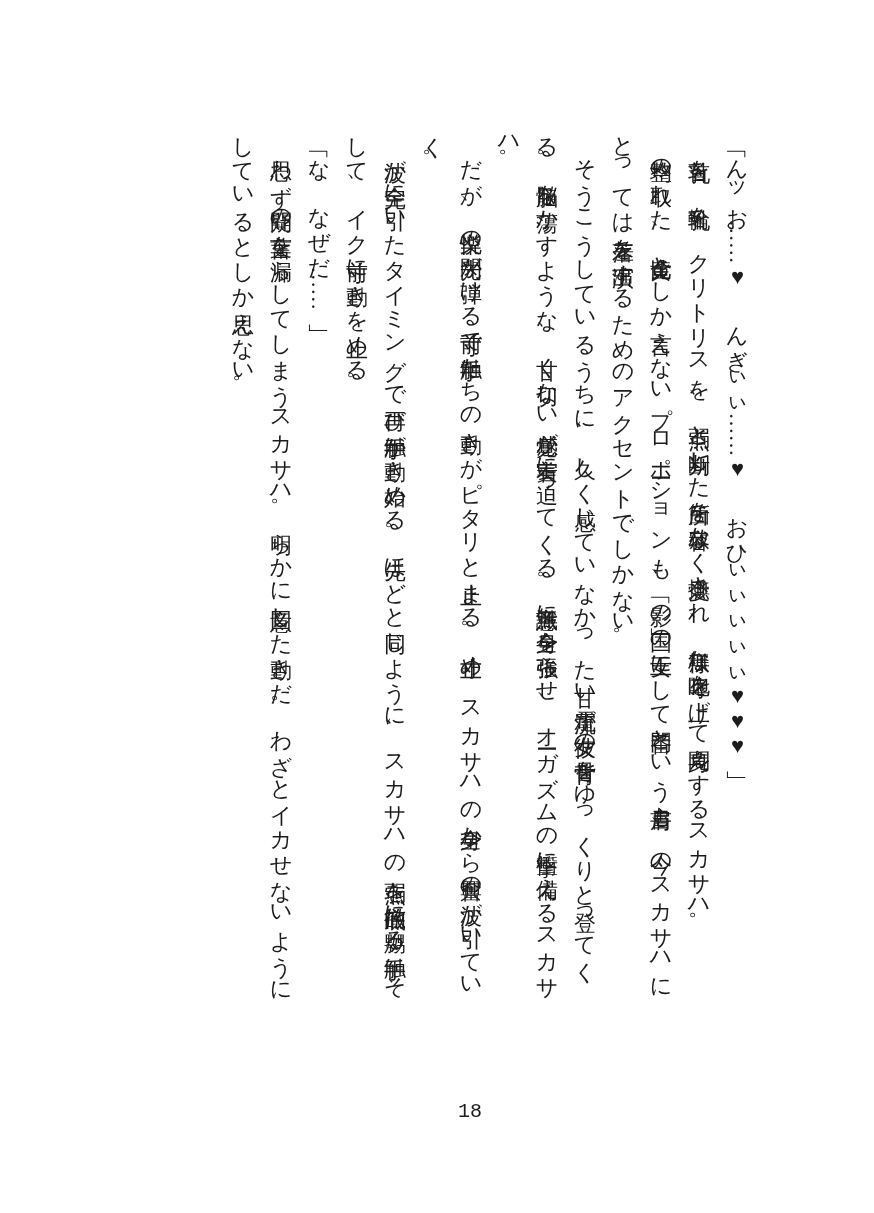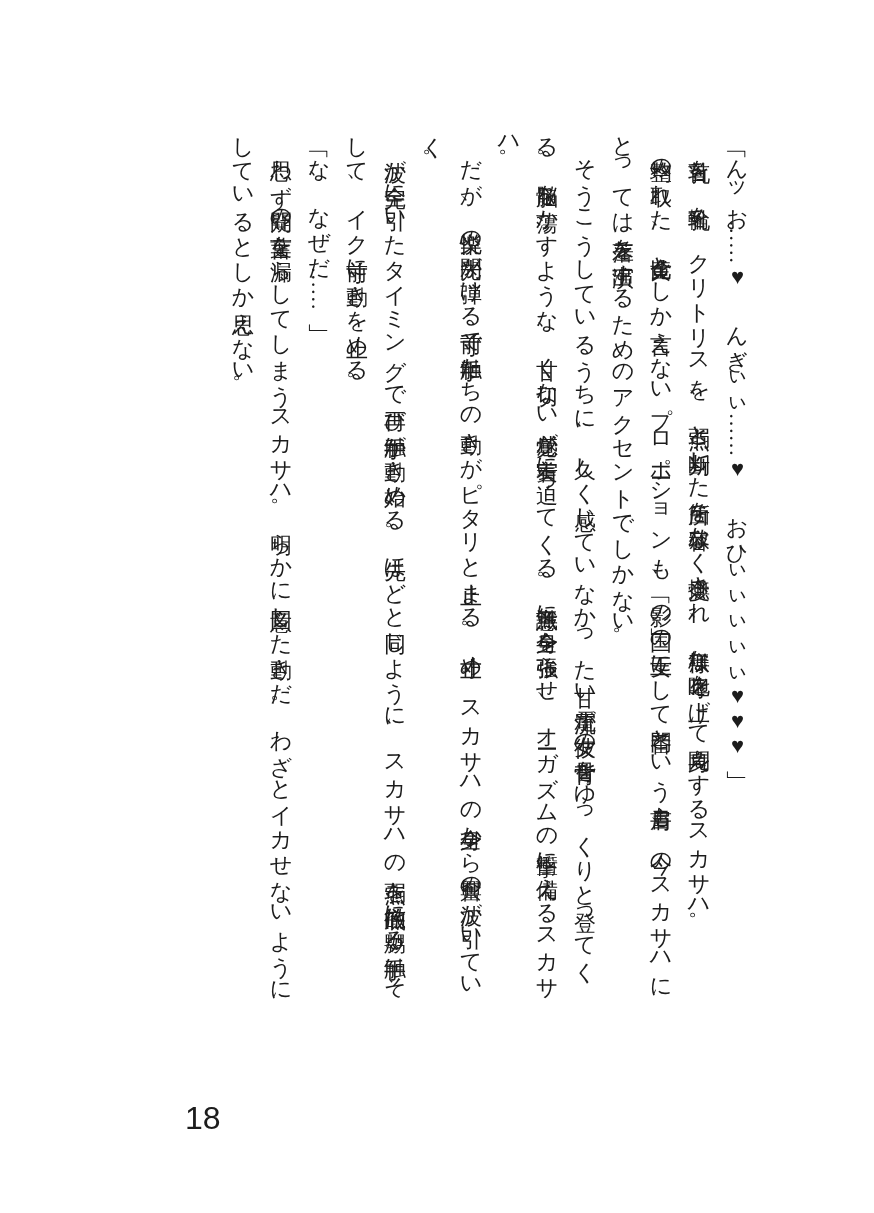--- a/index.html
+++ b/index.html
@@ -30,22 +30,23 @@
   .text-block p {
     margin: 0;
     padding: 0;
     text-indent: 1em;
   }
   .page-number {
     position: absolute;
     top: 1100px;
     left: 185px;
     width: 570px;
-    font-family: Liberation Sans, sans-serif;
-    font-size: 32px;
+    text-align: center;
+    font-family: Liberation Mono, monospace;
+    font-size: 20px;
     color: #1c1c1c;
   }
 </style>
 </head>
 <body>
 
 <div class="page">
   <main class="text-block">
     <p class="para">「ん゙ッお゙……♥　ん゙ぎぃ゙ぃ゙……♥　おひぃ゙ぃ゙ぃ゙ぃ゙ぃ゙♥♥♥」</p>
     <p class="para">乳首を、乳輪を、クリトリスを、弱点と判断した箇所を容赦なく愛撫され、無様な咆哮を上げて身悶えするスカサハ。</p>

